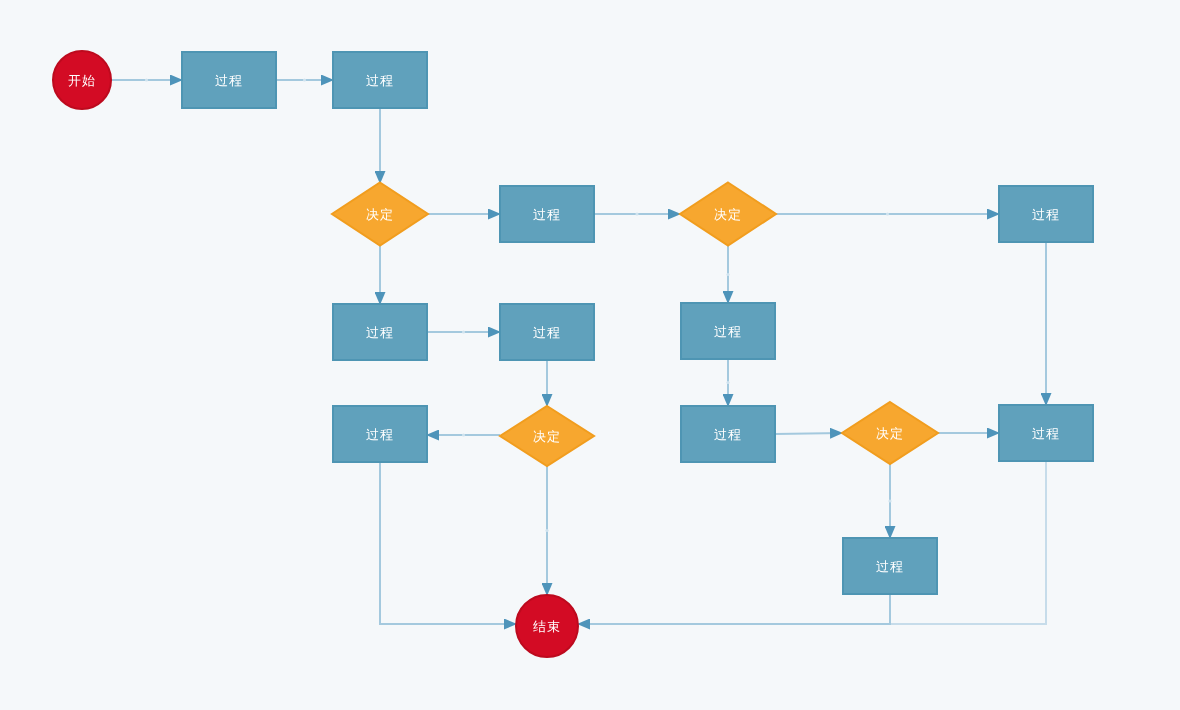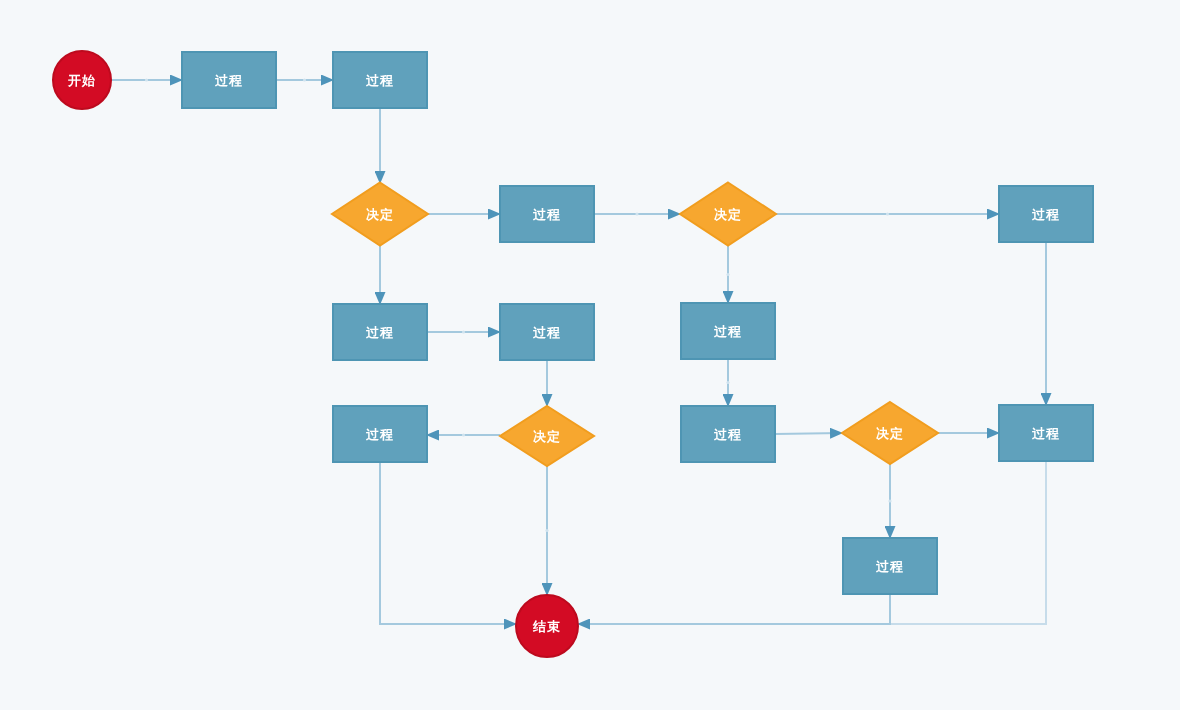--- a/index.html
+++ b/index.html
@@ -7,21 +7,20 @@
     padding: 0;
     background: #f5f8fa;
     font-family: "DejaVu Sans", "Liberation Sans", sans-serif;
   }
   .stage {
     position: relative;
     width: 1144px;
     height: 710px;
     background: #f5f8fa;
     overflow: hidden;
-    font-weight: bold;
   }
   svg { display: block; }
   text.node-label {
     fill: #ffffff;
     font-size: 13px;
     letter-spacing: 1px;
     text-anchor: middle;
     font-family: "DejaVu Sans", "Liberation Sans", sans-serif;
     pointer-events: none;
   }

